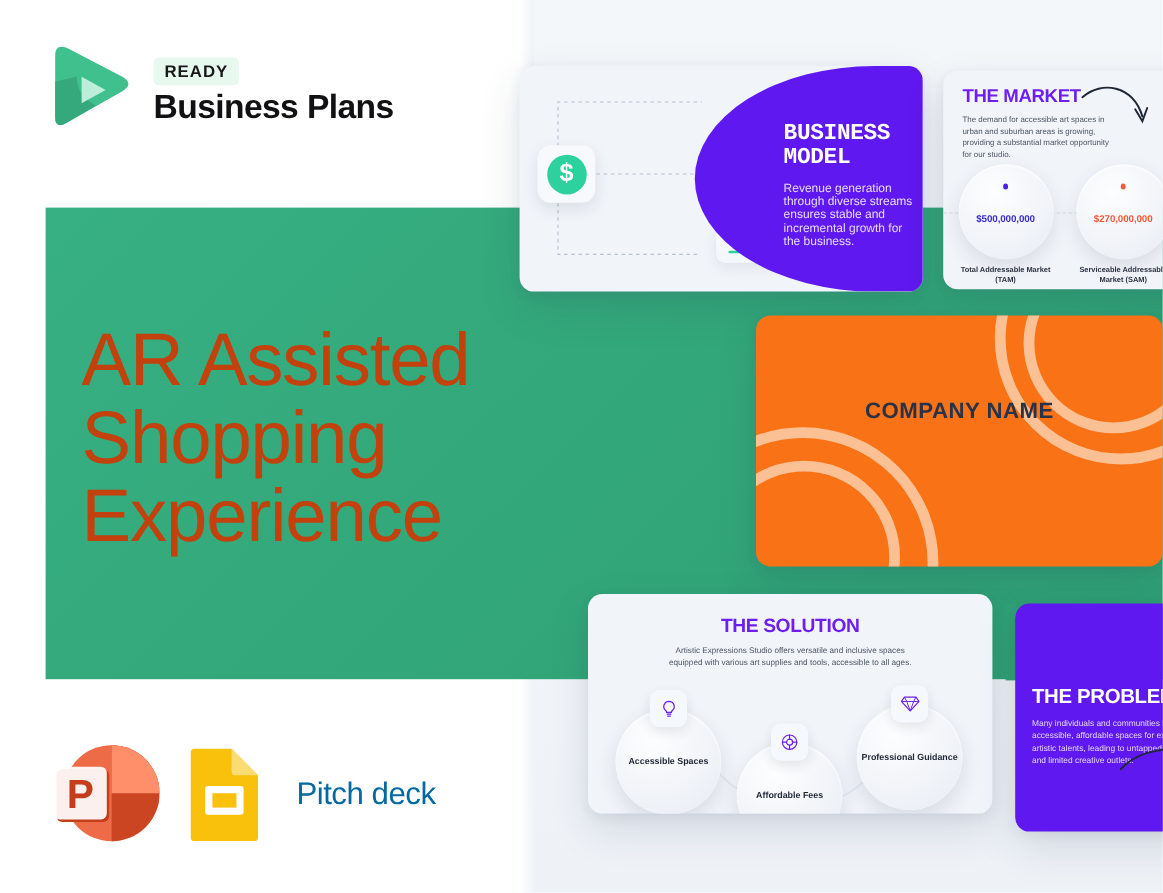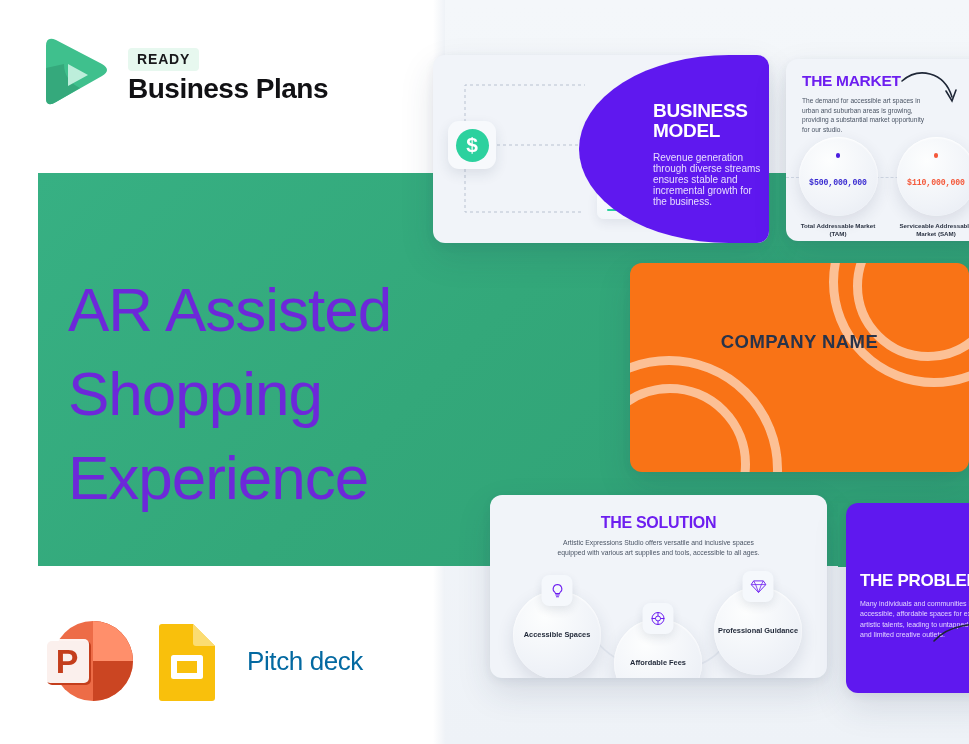--- a/index.html
+++ b/index.html
@@ -37,21 +37,21 @@
     padding: 3px 9px 4px; border-radius: 4px; margin-bottom: 2px;
   }
   .brand-name {
     font-size: 28px; font-weight: 700; color: #111114; letter-spacing: -.5px;
     line-height: 1.12; white-space: nowrap;
   }
 
   
   .hero-title {
     position: absolute; left: 68px; top: 268px; width: 380px;
-    color: #6d28d9; font-size: 62px; line-height: 84px; font-weight: 400;
+    color: #c2410c; font-size: 62px; line-height: 65px; font-weight: 400;
     letter-spacing: -1px;
   }
 
   
   .format-row { position: absolute; left: 45px; top: 617px; display: flex; align-items: center; gap: 22px; }
   .ppt-icon { position: relative; width: 88px; height: 88px; flex: none; }
   .slides-icon { position: relative; width: 64px; height: 80px; flex: none; }
   .format-label {
     font-size: 26px; font-weight: 400; color: #0369a1; letter-spacing: -.4px;
     margin-left: 6px; white-space: nowrap;
@@ -66,21 +66,21 @@
 
   
   #slide-bm { left: 433px; top: 55px; width: 336px; height: 188px; background: #f1f4f9; }
   #slide-bm .bm-purple {
     position: absolute; right: 0; top: 0; width: 190px; height: 188px;
     background: #5f18ef;
     border-radius: 150px 0 0 150px / 94px 0 0 94px;
   }
   #slide-bm .bm-purple-inner { position: absolute; left: 74px; top: 46px; width: 112px; }
   #slide-bm .bm-title {
-    color: #fff; font-size: 19px; font-weight: 700; line-height: 20px; letter-spacing: -.3px;
+    color: #fff; font-size: 19px; font-weight: 700; line-height: 20px; letter-spacing: -.3px; font-family: Liberation Mono, monospace;
   }
   #slide-bm .bm-desc {
     color: #e7dcff; font-size: 10px; line-height: 11px; margin-top: 11px;
   }
   .dollar-chip {
     position: absolute; left: 15px; top: 66px; width: 48px; height: 48px;
     border-radius: 11px; background: #f7f9fc;
     box-shadow: 0 5px 13px rgba(39,52,86,.11);
     display: flex; align-items: center; justify-content: center;
   }
@@ -106,21 +106,20 @@
   .mk-desc { color: #4b5565; font-size: 6.6px; line-height: 9.6px; margin-top: 6px; width: 124px; }
   .mk-arrow { position: absolute; left: 114px; top: 10px; width: 60px; height: 42px; }
   .mk-stats { position: absolute; left: 0; top: 78px; width: 232px; display: flex; gap: 10px; padding-left: 8px; }
   .mk-stat { width: 88px; text-align: center; }
   .mk-knob {
     width: 79px; height: 79px; border-radius: 50%; margin: 0 auto;
     background: radial-gradient(circle at 38% 30%, #fdfefe 0%, #f0f3f8 62%, #e6eaf2 100%);
     box-shadow: 0 6px 16px rgba(39,52,86,.12), inset 0 1px 2px #fff;
     display: flex; flex-direction: column; align-items: center; justify-content: center;
     position: relative;
-    font-family: Liberation Mono, monospace;
   }
   .mk-dot { width: 4.6px; height: 4.6px; border-radius: 50%; position: absolute; top: 16px; }
   .mk-val { font-size: 8.2px; font-weight: 700; letter-spacing: -.1px; margin-top: 12px; }
   .mk-cap { font-size: 6.2px; font-weight: 700; color: #2c3444; line-height: 8.4px; margin-top: 6px; }
   .mk-dash {
     position: absolute; top: 118px; height: 1px; width: 232px; left: 0;
     border-top: 1px dashed #cfd7e3; z-index: 0;
   }
 
   
@@ -271,21 +270,21 @@
       <div class="mk-stat">
         <div class="mk-knob">
           <span class="mk-dot" style="background:#4B1FE0"></span>
           <span class="mk-val" style="color:#3A2CD1">$500,000,000</span>
         </div>
         <div class="mk-cap">Total Addressable Market (TAM)</div>
       </div>
       <div class="mk-stat">
         <div class="mk-knob">
           <span class="mk-dot" style="background:#F4593B"></span>
-          <span class="mk-val" style="color:#F4593B">$110,000,000</span>
+          <span class="mk-val" style="color:#F4593B">$270,000,000</span>
         </div>
         <div class="mk-cap">Serviceable Addressable Market (SAM)</div>
       </div>
     </div>
   </div>
 
   <div class="slide" id="slide-company">
     <div class="co-deco">
       <div class="co-ring" id="co-ring-1"></div>
       <div class="co-ring" id="co-ring-2"></div>

